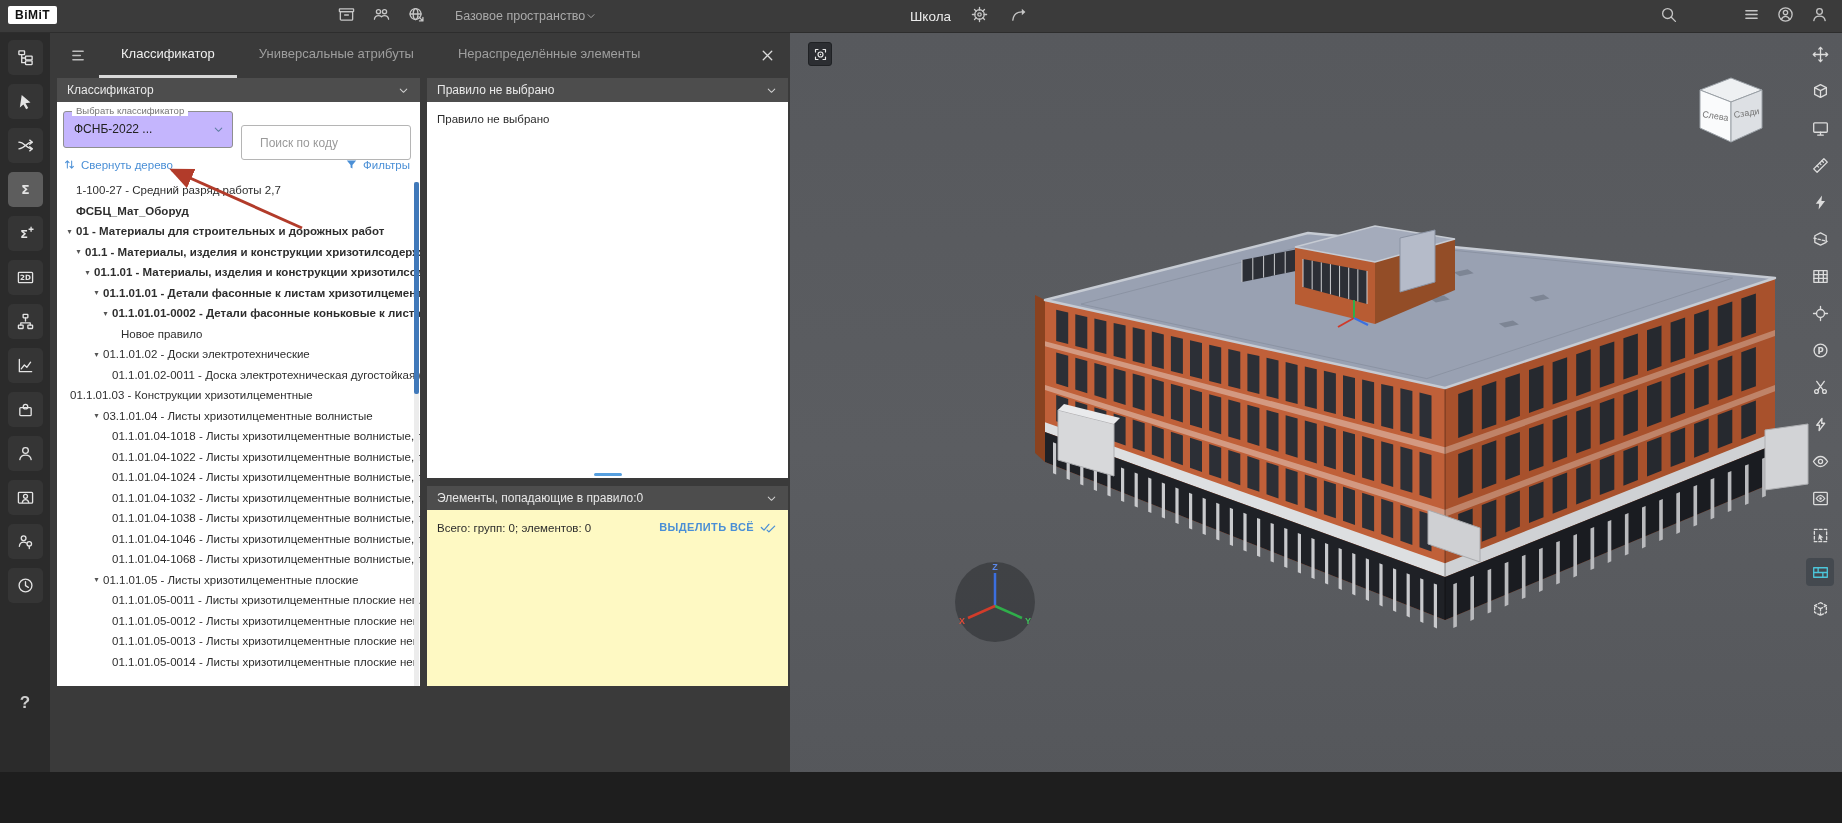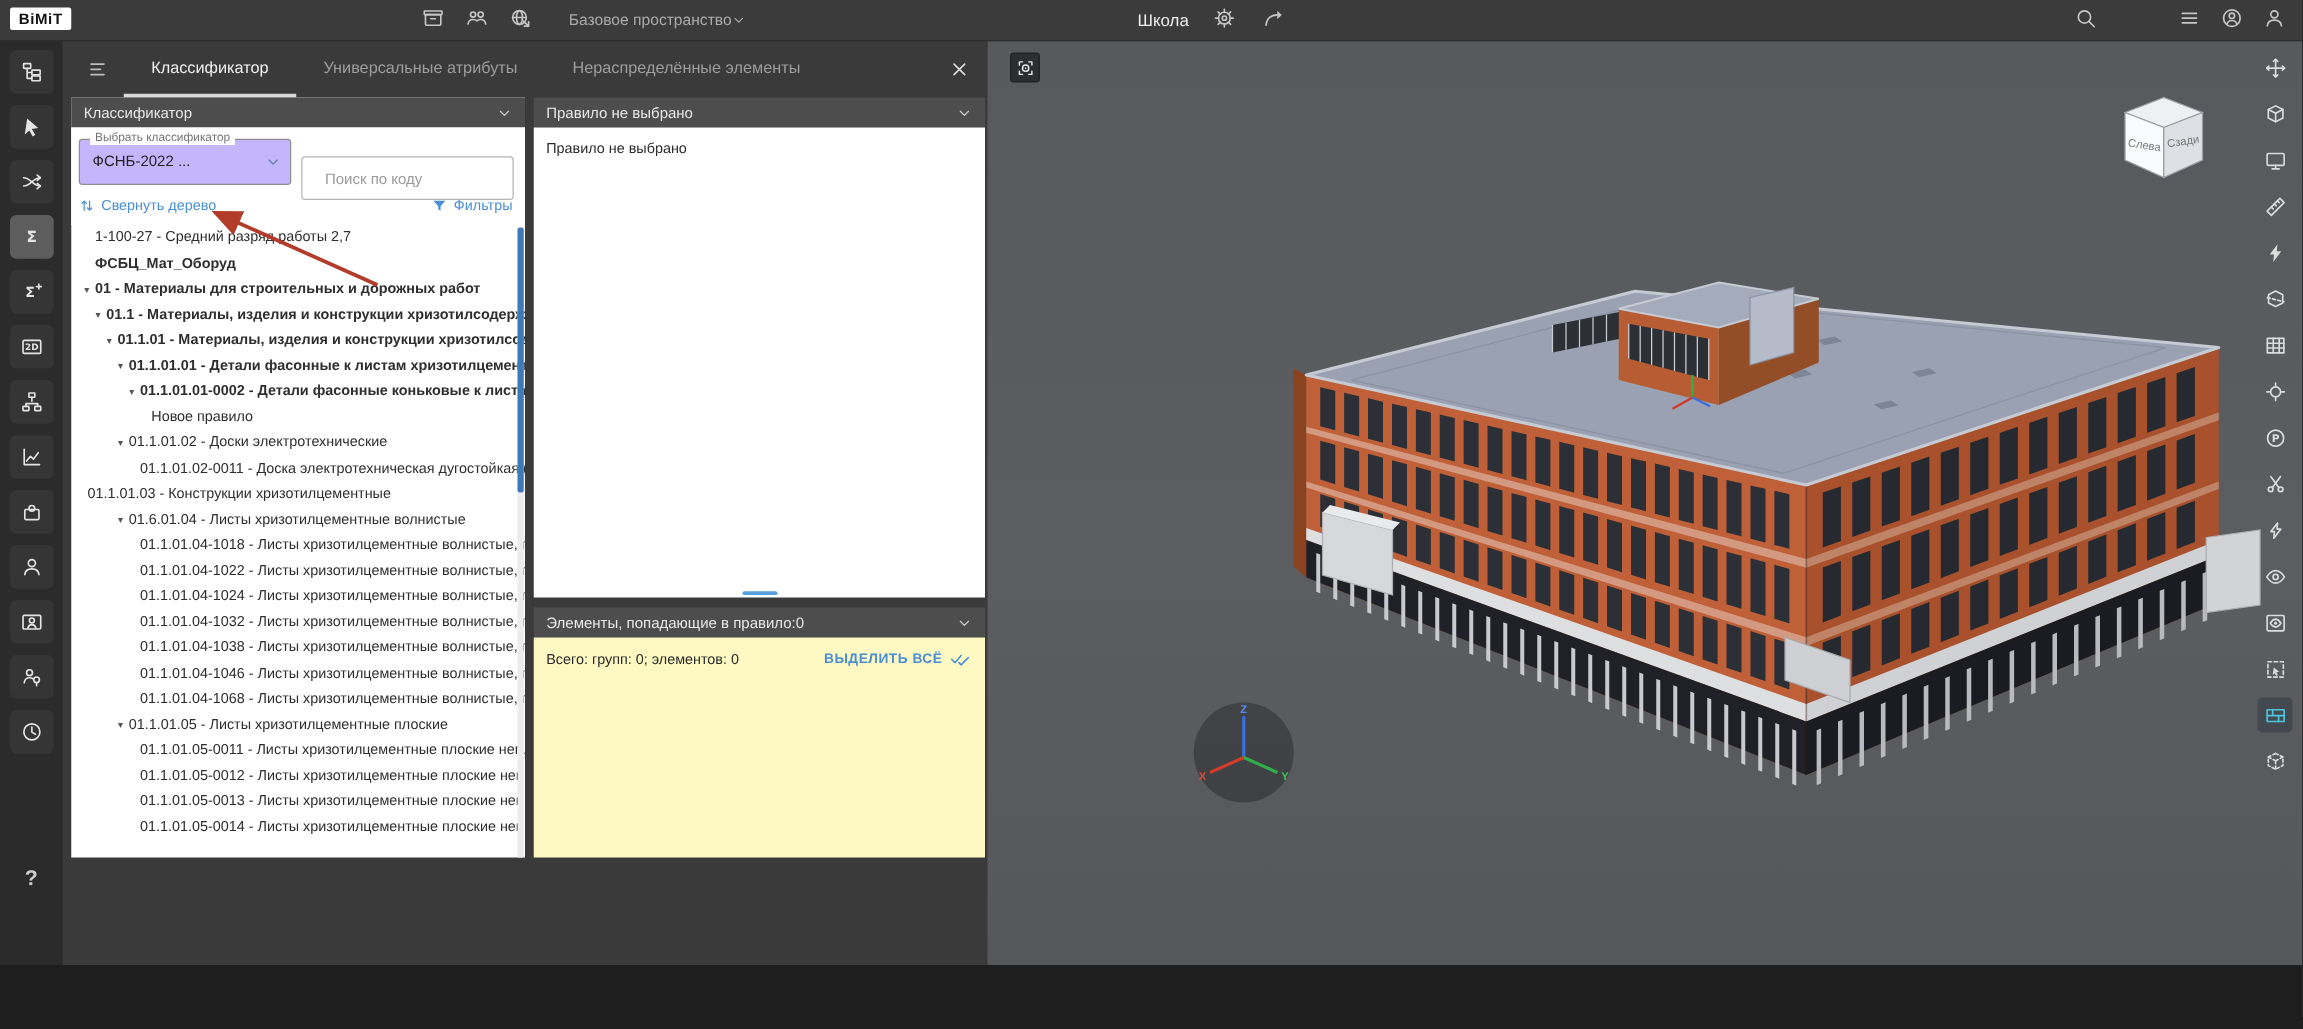--- a/index.html
+++ b/index.html
@@ -453,21 +453,21 @@
           <span class="tlabel">01.1.01.02-0011 - Доска электротехническая дугостойкая (…</span>
         </div>
 
         <div class="trow" style="">
           <span class="arrow">▾</span>
           <span class="tlabel">01.1.01.03 - Конструкции хризотилцементные</span>
         </div>
 
         <div class="trow" style="padding-left: 33px;">
           <span class="arrow show">▾</span>
-          <span class="tlabel">01.6.01.04 - Листы хризотилцементные волнистые</span>
+          <span class="tlabel">03.1.01.04 - Листы хризотилцементные волнистые</span>
         </div>
 
         <div class="trow" style="padding-left: 42px;">
           <span class="arrow">▾</span>
           <span class="tlabel">01.1.01.04-1018 - Листы хризотилцементные волнистые, п…</span>
         </div>
 
         <div class="trow" style="padding-left: 42px;">
           <span class="arrow">▾</span>
           <span class="tlabel">01.1.01.04-1022 - Листы хризотилцементные волнистые, п…</span>

